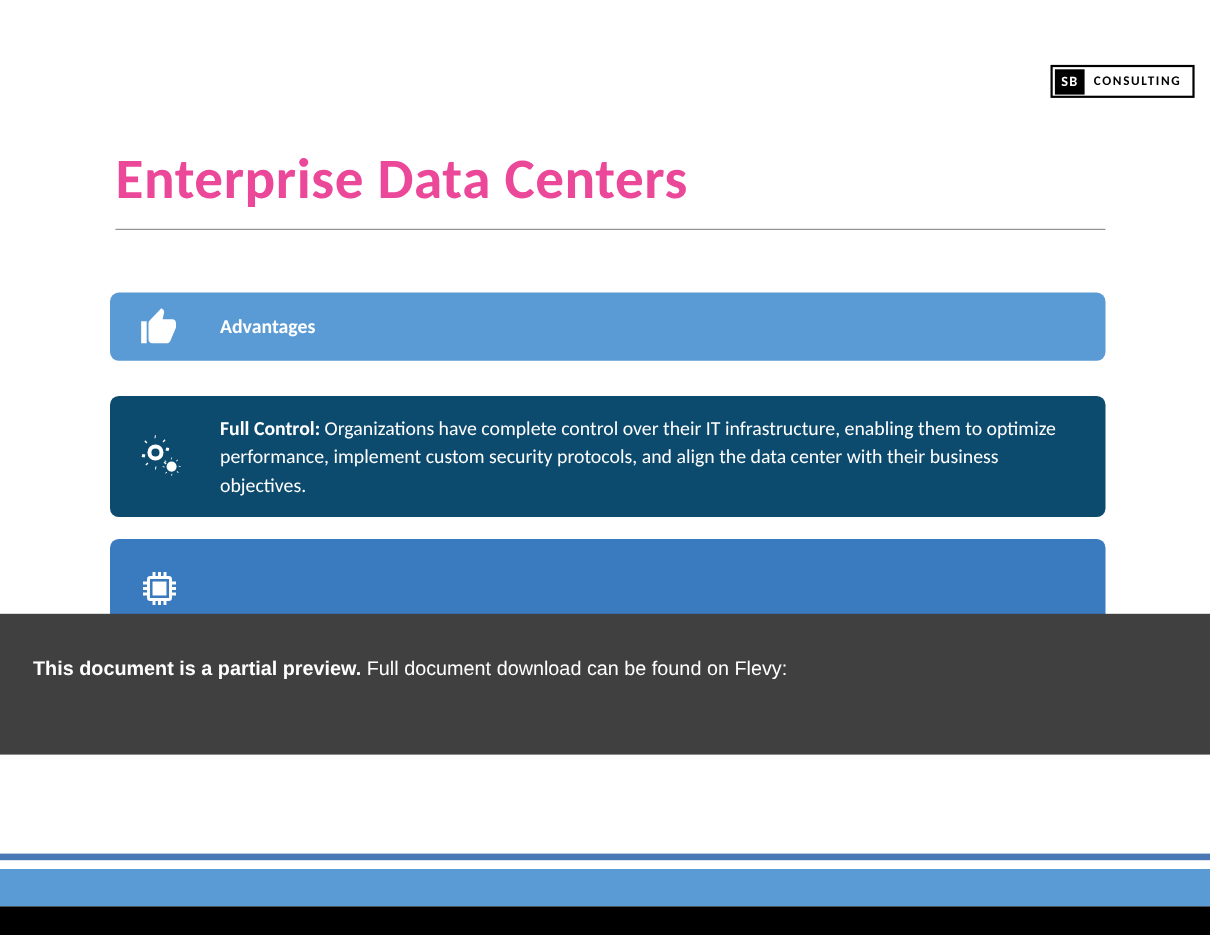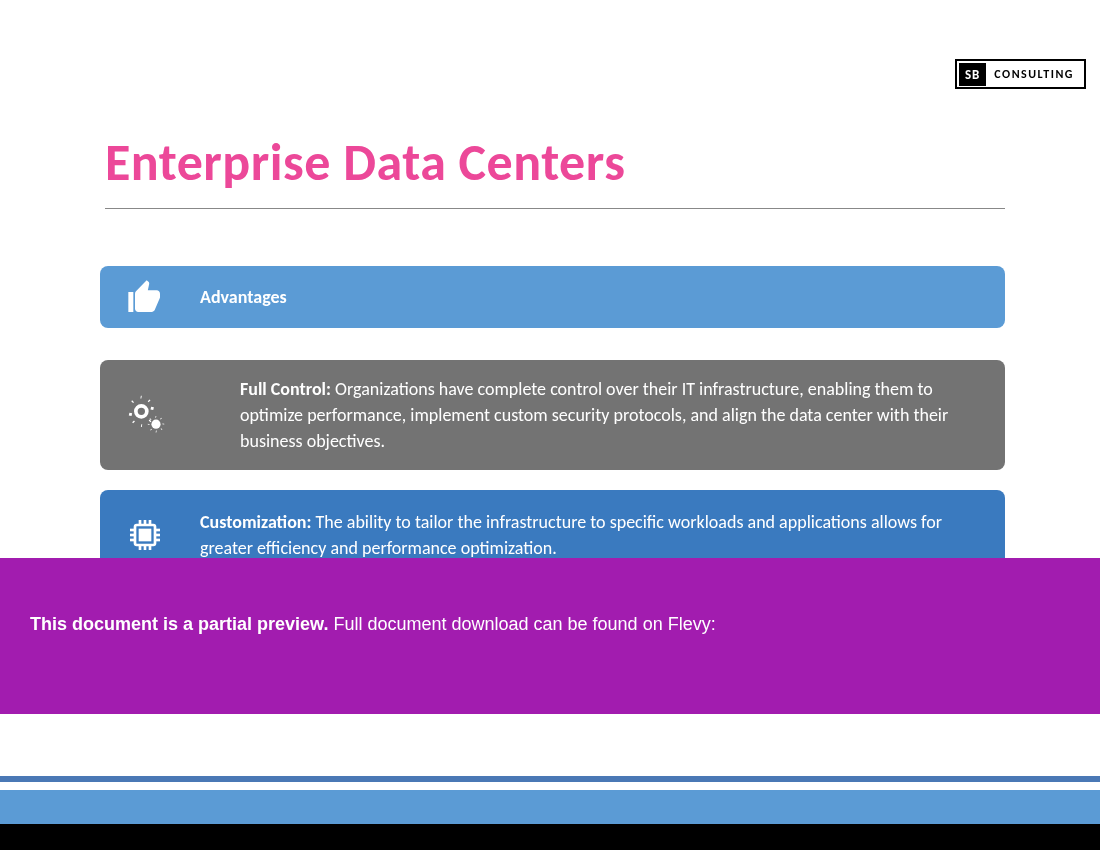--- a/index.html
+++ b/index.html
@@ -82,39 +82,38 @@
       height: 62px;
       background: #5b9bd5;
     }
     .card-1 .text-col {
       font-weight: 700;
       font-size: 18px;
       padding: 0 10px;
     }
     .card-2 {
       top: 360px;
-      background: #737373;
+      background: #0c4a6e;
       min-height: 105px;
-      gap: 40px;
     }
     .card-3 {
       top: 490px;
       background: #3a7abf;
       min-height: 90px;
     }
     .card .label-bold { font-weight: 700; }
     .preview-banner {
       position: absolute;
       top: 558px;
       left: 0;
       right: 0;
-      height: 156px;
-      background: #a21caf;
+      height: 128px;
+      background: #404040;
       color: #fff;
-      padding: 56px 30px 0 30px;
+      padding: 40px 30px 0 30px;
       font-size: 18px;
       font-family: Arial, sans-serif;
     }
     .preview-banner .bold { font-weight: 700; }
     .preview-banner a { color: #fff; text-decoration: underline; }
     .bottom-stripe-2 {
       position: absolute;
       left: 0; right: 0;
       top: 790px;
       height: 34px;
@@ -184,23 +183,20 @@
         <line x1="12" y1="18" x2="12" y2="21"></line>
         <line x1="15" y1="18" x2="15" y2="21"></line>
       <line x1="3" y1="9" x2="6" y2="9"></line>
         <line x1="3" y1="12" x2="6" y2="12"></line>
         <line x1="3" y1="15" x2="6" y2="15"></line>
       <line x1="18" y1="9" x2="21" y2="9"></line>
         <line x1="18" y1="12" x2="21" y2="12"></line>
         <line x1="18" y1="15" x2="21" y2="15"></line>
     </svg>
   </div>
-  <div class="text-col">
-    <span class="label-bold">Customization:</span><span> The ability to tailor the infrastructure to specific workloads and applications allows for greater efficiency and performance optimization.</span>
-  </div>
 </div>
 
 <div class="preview-banner">
   <div>
     <span class="bold">This document is a partial preview.</span><span>  Full document download can be found on Flevy:</span>
   </div>
 </div>
 
 <div class="thin-blue-line"></div>
 <div class="bottom-stripe-2"></div>

